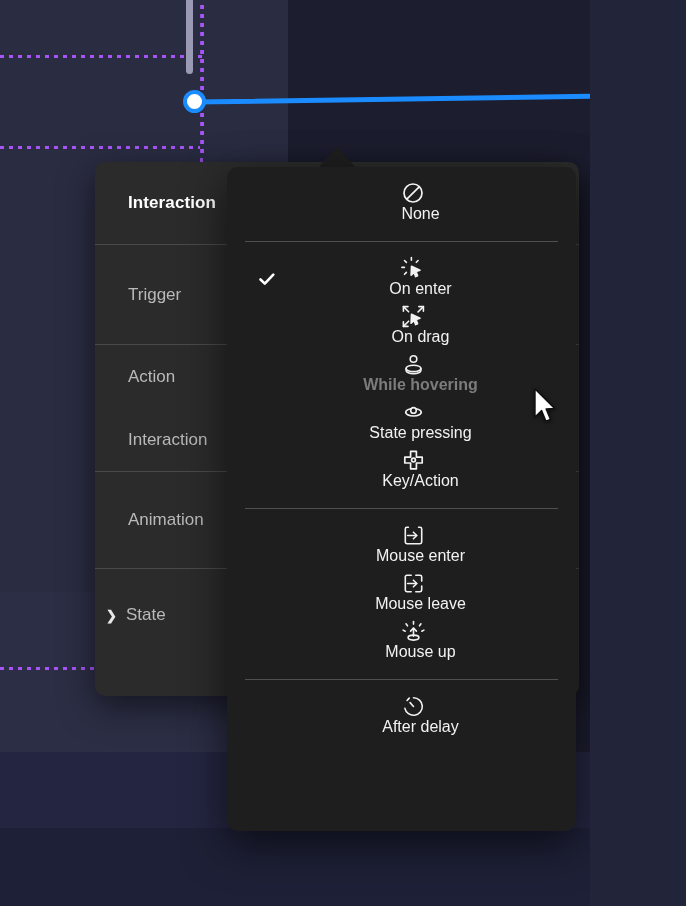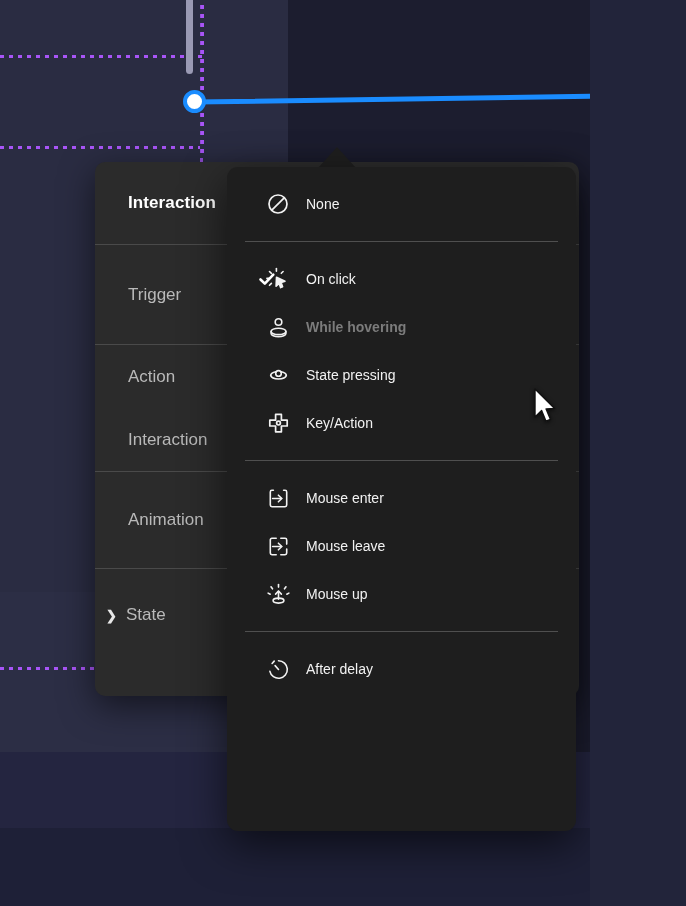--- a/index.html
+++ b/index.html
@@ -123,22 +123,23 @@
     box-shadow: 0 14px 44px rgba(0,0,0,.6);
     padding: 13px 0;
     overflow: hidden;
   }
   .menu-item {
     position: relative;
     height: 48px;
     display: flex; align-items: center;
     padding-left: 38px;
     color: #f2f2f2;
-    font-size: 14px;
+    font-size: 16px;
     cursor: default;
+    flex-direction: column;
   }
   .menu-item.disabled { color: #7c7c7c; font-weight: bold; }
   .menu-item .check {
     position: absolute; left: 31px; top: 50%;
     transform: translateY(-50%);
     width: 18px; height: 18px;
     color: #ffffff;
   }
   .menu-icon {
     width: 26px; height: 26px;
@@ -238,23 +239,37 @@
       <span class="menu-icon">
         <svg width="25" height="25" viewBox="0 0 25 25" fill="none" stroke="#f2f2f2" stroke-width="1.6" stroke-linecap="round" stroke-linejoin="round">
           <path d="M10.5 10.2 L19 14.2 L15.1 15.6 L16.6 19.8 L14.6 20.6 L13.1 16.4 L10.1 19.2 Z" fill="#f2f2f2" stroke="#f2f2f2"></path>
           <line x1="10.4" y1="4.3" x2="10.4" y2="1.6"></line>
           <line x1="5.4" y1="6.4" x2="3.5" y2="4.5"></line>
           <line x1="3.4" y1="11.4" x2="0.9" y2="11.4"></line>
           <line x1="5.4" y1="16.4" x2="3.5" y2="18.3"></line>
           <line x1="15.3" y1="6.3" x2="17.1" y2="4.5"></line>
         </svg>
       </span>
-      <span class="menu-label">On click</span>
-    </div>
-
+      <span class="menu-label">On enter</span>
+    </div>
+
+    <div class="menu-item">
+      <span class="menu-icon">
+        <svg width="25" height="25" viewBox="0 0 25 25" fill="none" stroke="#f2f2f2" stroke-width="1.6" stroke-linecap="round" stroke-linejoin="round">
+          <path d="M10.5 10.2 L19 14.2 L15.1 15.6 L16.6 19.8 L14.6 20.6 L13.1 16.4 L10.1 19.2 Z" fill="#f2f2f2" stroke="#f2f2f2"></path>
+          <polyline points="2.4,7.2 2.4,2.6 7,2.6"></polyline>
+          <line x1="2.4" y1="2.6" x2="7.6" y2="7.8"></line>
+          <polyline points="17.8,2.6 22.4,2.6 22.4,7.2"></polyline>
+          <line x1="22.4" y1="2.6" x2="17" y2="8"></line>
+          <polyline points="7,22.4 2.4,22.4 2.4,17.8"></polyline>
+          <line x1="2.4" y1="22.4" x2="7.6" y2="17.2"></line>
+        </svg>
+      </span>
+      <span class="menu-label">On drag</span>
+    </div>
 
     <div class="menu-item disabled">
       <span class="menu-icon">
         <svg width="25" height="25" viewBox="0 0 25 25" fill="none" stroke="#f2f2f2" stroke-width="1.6" stroke-linecap="round" stroke-linejoin="round">
           <circle cx="12.5" cy="7" r="3.3"></circle>
           <ellipse cx="12.5" cy="16.4" rx="7.4" ry="3.2"></ellipse>
           <path d="M5.1 16.4 v2.1 a7.4 3.2 0 0 0 14.8 0 v-2.1"></path>
         </svg>
       </span>
       <span class="menu-label">While hovering</span>

